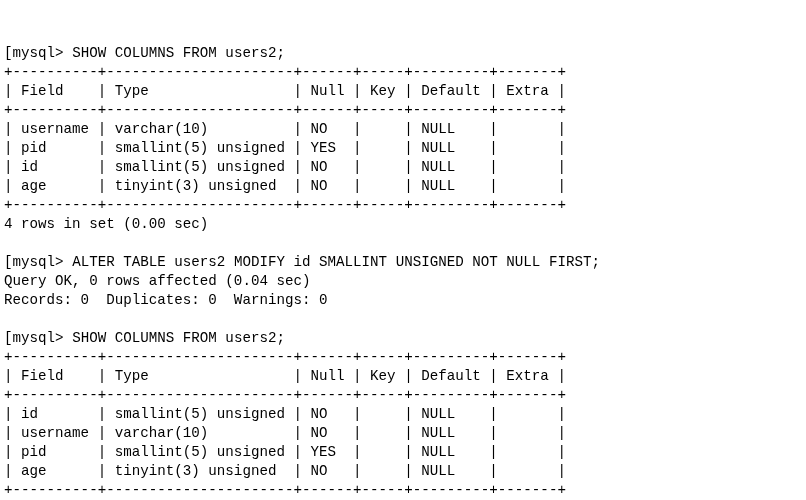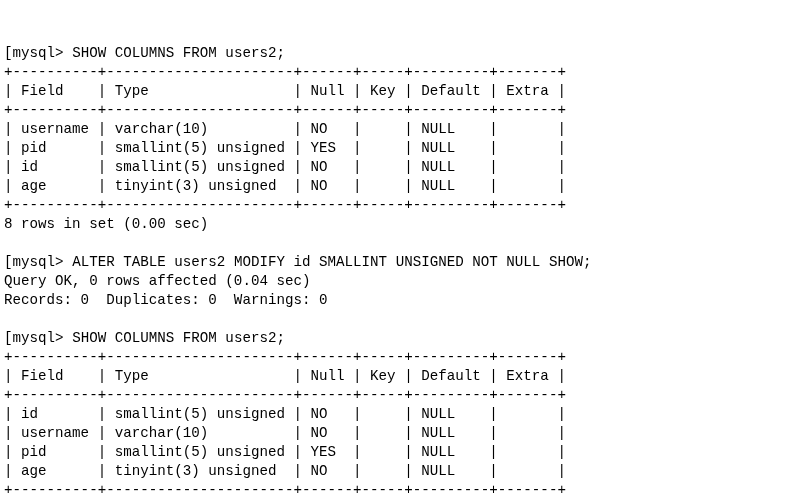--- a/index.html
+++ b/index.html
@@ -21,23 +21,23 @@
 <body>
 <div class="terminal"><span><span>[mysql&gt;</span> <span>SHOW COLUMNS FROM users2;</span></span>
 <span>+----------+----------------------+------+-----+---------+-------+</span>
 <span>| Field    | Type                 | Null | Key | Default | Extra |</span>
 <span>+----------+----------------------+------+-----+---------+-------+</span>
 <span>| username | varchar(10)          | NO   |     | NULL    |       |</span>
 <span>| pid      | smallint(5) unsigned | YES  |     | NULL    |       |</span>
 <span>| id       | smallint(5) unsigned | NO   |     | NULL    |       |</span>
 <span>| age      | tinyint(3) unsigned  | NO   |     | NULL    |       |</span>
 <span>+----------+----------------------+------+-----+---------+-------+</span>
-<span>8 rows in set (0.00 sec)</span>
+<span>4 rows in set (0.00 sec)</span>
 <span> </span>
-<span><span>[mysql&gt;</span> <span>ALTER TABLE users2 MODIFY id SMALLINT UNSIGNED NOT NULL SHOW;</span></span>
+<span><span>[mysql&gt;</span> <span>ALTER TABLE users2 MODIFY id SMALLINT UNSIGNED NOT NULL FIRST;</span></span>
 <span>Query OK, 0 rows affected (0.04 sec)</span>
 <span>Records: 0  Duplicates: 0  Warnings: 0</span>
 <span> </span>
 <span><span>[mysql&gt;</span> <span>SHOW COLUMNS FROM users2;</span></span>
 <span>+----------+----------------------+------+-----+---------+-------+</span>
 <span>| Field    | Type                 | Null | Key | Default | Extra |</span>
 <span>+----------+----------------------+------+-----+---------+-------+</span>
 <span>| id       | smallint(5) unsigned | NO   |     | NULL    |       |</span>
 <span>| username | varchar(10)          | NO   |     | NULL    |       |</span>
 <span>| pid      | smallint(5) unsigned | YES  |     | NULL    |       |</span>

